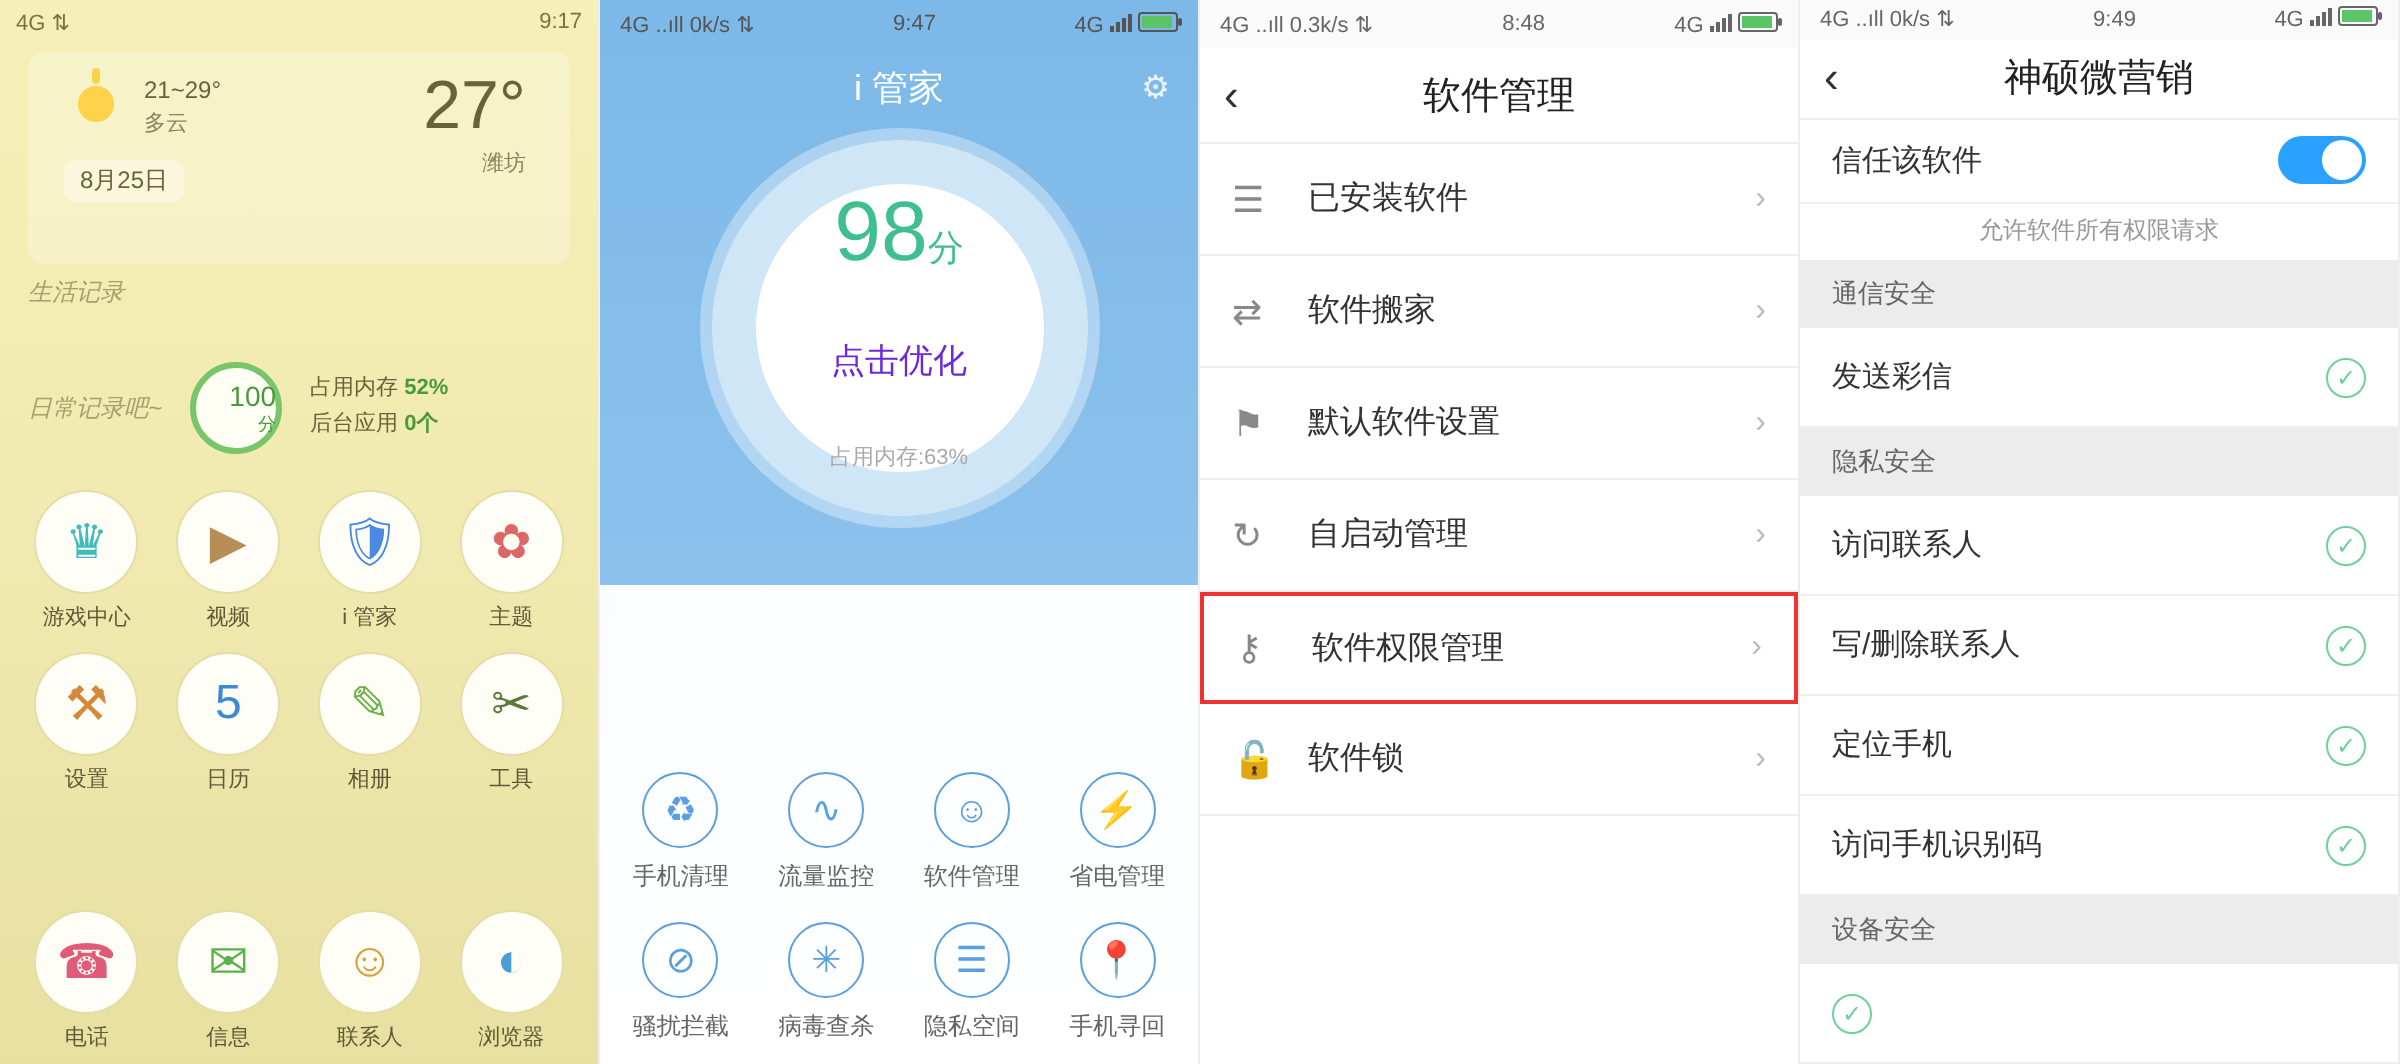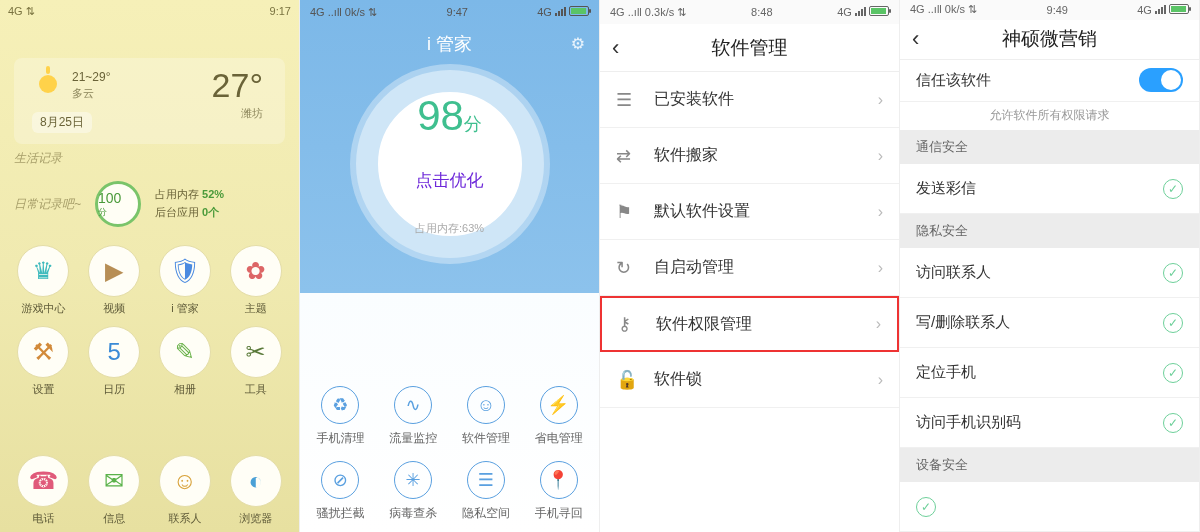--- a/index.html
+++ b/index.html
@@ -21,39 +21,39 @@
     flex-direction: column;
   }
 
   
   .s1 { background: linear-gradient(#f6f0b8, #f0eab0, #e7e0a0); }
   .s1 .status {
     height: 22px; display:flex; justify-content:space-between;
     align-items:center; padding:0 8px; font-size:11px; color:#7a7340;
   }
   .s1 .weather {
-    margin: 36px 14px 6px; height: 86px; position: relative;
+    margin: 4px 14px 6px; height: 106px; position: relative;
     background: rgba(255,255,255,0.25); border-radius:8px;
   }
   .sun { position:absolute; left:18px; top:10px; width:32px; height:32px; }
   .sun .core{width:18px;height:18px;border-radius:50%;background:#ffd24a;position:absolute;left:7px;top:7px;}
   .sun .ray{position:absolute;left:14px;top:-2px;width:4px;height:8px;background:#ffd24a;border-radius:2px;}
   .s1 .temp-big{position:absolute;right:22px;top:8px;font-size:34px;color:#6a6338;font-weight:300;}
   .s1 .temp-sm{position:absolute;left:58px;top:12px;font-size:12px;color:#6a6338;}
   .s1 .temp-sm2{position:absolute;left:58px;top:28px;font-size:11px;color:#8a845a;}
   .s1 .city{position:absolute;right:22px;top:48px;font-size:11px;color:#8a845a;}
   .s1 .date{position:absolute;left:18px;top:54px;font-size:12px;color:#6a6338;
     background:rgba(255,255,255,.4);padding:2px 8px;border-radius:6px;}
   .s1 .badge-row{margin:10px 14px;display:flex;align-items:center;gap:14px;}
   .score-badge{width:46px;height:46px;border:3px solid #7ac46a;border-radius:50%;
-    display:flex;flex-direction:column;align-items:flex-start;justify-content:center;
+    display:flex;flex-direction:column;align-items:flex-end;justify-content:center;
     font-size:14px;color:#4a9a3a;background:#fffef5;}
   .mem-text{font-size:11px;color:#6a6338;line-height:1.6;}
   .mem-text .g{color:#4a9a3a;font-weight:bold;}
-  .scrawl{font-size:12px;color:#a79f6a;font-style:italic;margin-left:14px;margin-bottom:4px;}
+  .scrawl{font-size:12px;color:#a79f6a;font-style:italic;margin-left:14px;margin-bottom:16px;}
   .s1 .icon-grid{display:grid;grid-template-columns:repeat(4,1fr);
     gap:10px 0;padding:8px 8px 0;}
   .app{display:flex;flex-direction:column;align-items:center;gap:4px;}
   .app .ico{width:52px;height:52px;border-radius:50%;background:#fffef6;
     border:1px solid #e4dda8;display:flex;align-items:center;justify-content:center;
     font-size:24px;}
   .app .lbl{font-size:11px;color:#5e5a38;}
   .hi{border:2px solid #e33;}
   .s1 .dock{display:grid;grid-template-columns:repeat(4,1fr);padding:6px 8px;}
   

